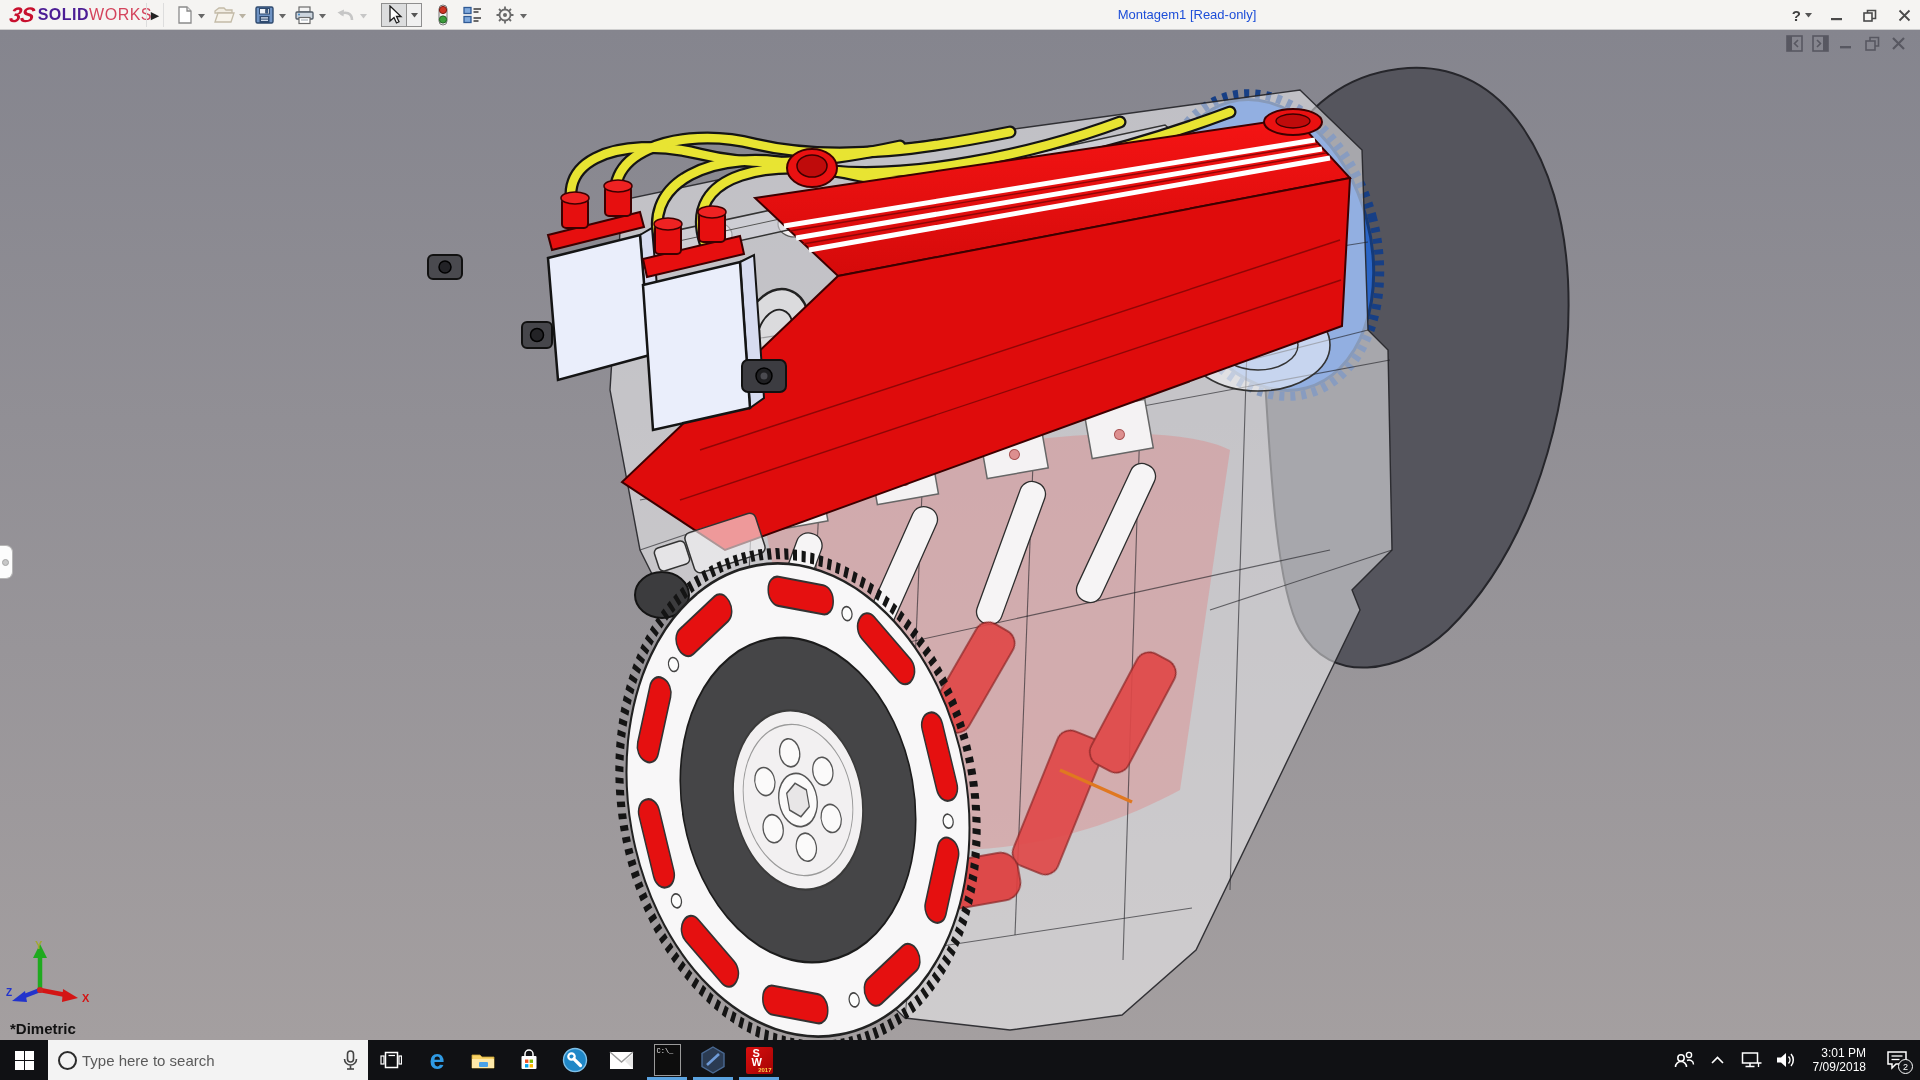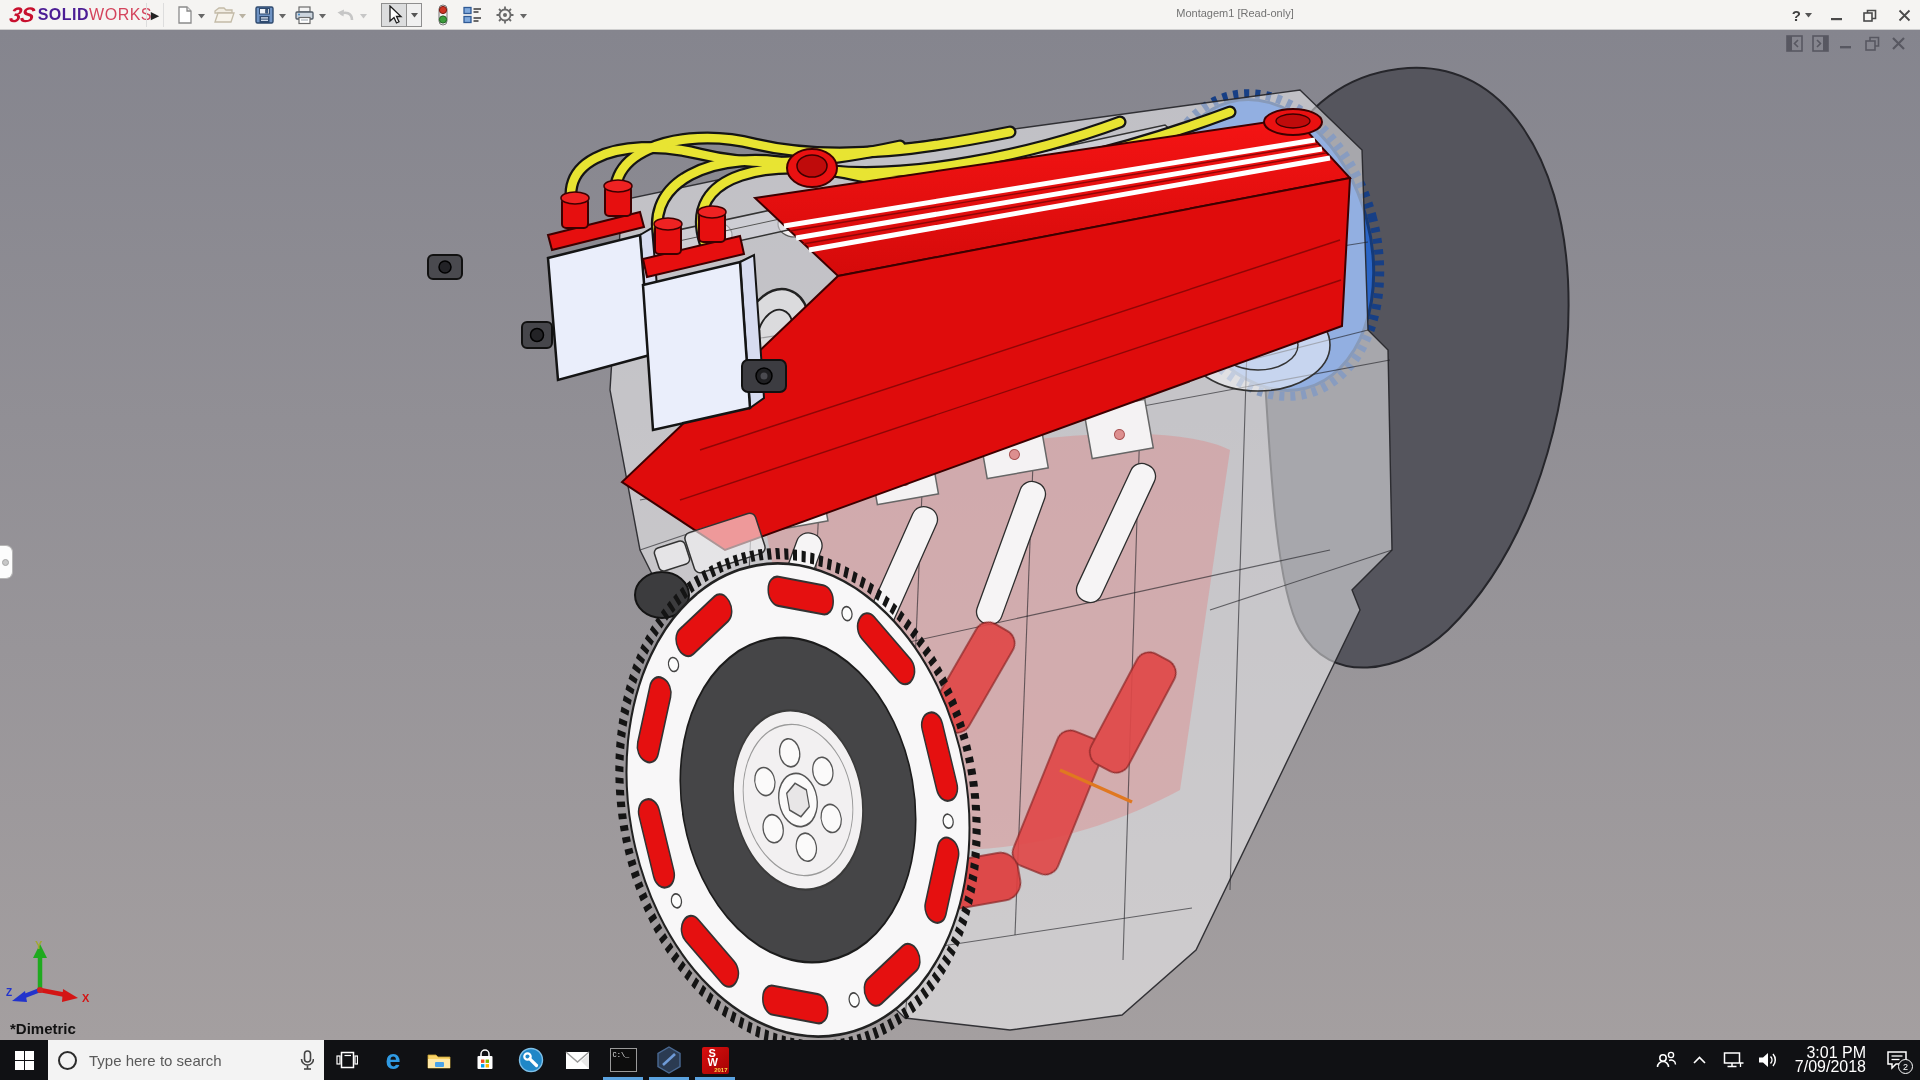--- a/index.html
+++ b/index.html
@@ -27,21 +27,21 @@
     cursor:pointer; background:transparent;
   }
   #quick-toolbar { position:absolute; left:172px; top:0; height:30px; display:flex; align-items:center; }
   .tbtn { height:26px; display:flex; align-items:center; padding:0 2px; }
   .tbtn svg { display:block; }
   .dd { margin:2px 6px 0 2px; }
   .sel-box { border:1px solid #8f8f8f; background:#dcddde; width:26px;height:24px; display:flex;align-items:center;justify-content:center;}
   .sel-dd  { border:1px solid #8f8f8f; border-left:none; background:#f0f0f0; width:15px;height:24px; display:flex;align-items:center;justify-content:center;}
   #doc-title {
     position:absolute; left:1187px; top:7px; transform:translateX(-50%);
-    font-size:11px; color:#737373; white-space:nowrap;margin-left:48px;
+    font-size:13px; color:#1d4ed8; white-space:nowrap;
   }
   #win-controls { position:absolute; right:6px; top:0; height:30px; display:flex; align-items:center; gap:14px; }
   .wc { display:flex; align-items:center; justify-content:center; width:20px; height:22px; color:#3f3f3f; font-size:14px; cursor:pointer;}
   .help-grp { display:flex; align-items:center; gap:4px; cursor:pointer; color:#3f3f3f; font-size:15px; font-weight:bold;}
 
   
   #viewport { position:absolute; left:0; top:30px; width:1920px; height:1010px; }
   #scene { position:absolute; left:0; top:0; }
   #child-controls { position:absolute; left:1786px; top:5px; display:flex; gap:9px; opacity:.62; }
   .cc { width:17px; height:17px; cursor:pointer; }
@@ -51,36 +51,36 @@
     border-radius:0 7px 7px 0; cursor:pointer;
   }
   #left-handle .dot { position:absolute; left:2px; top:13px; width:7px; height:7px; border-radius:50%; background:#c7c7c7; border:1px solid #a5a5a5;}
   #triad { position:absolute; left:6px; top:908px; }
   #view-label { position:absolute; left:10px; top:990px; font-size:15px; font-weight:bold; color:#111; }
 
   
   #taskbar { position:absolute; left:0; top:1040px; width:1920px; height:40px; background:#101114; display:flex; align-items:stretch; }
   #start-btn { width:48px; display:flex; align-items:center; justify-content:center; cursor:pointer; }
   #search-box {
-    width:276px; background:#f3f3f3; display:flex; align-items:center; padding:0 10px; gap:10px;
+    width:320px; background:#f3f3f3; display:flex; align-items:center; padding:0 10px; gap:3px;
   }
   #search-box .cortana-ring { width:19px; height:19px; border:2.5px solid #2b2b2b; border-radius:50%; flex:none;}
   #search-input { flex:1; border:none; outline:none; background:transparent; font-size:15px; color:#444; font-family:"Liberation Sans",sans-serif;}
   #search-input::placeholder { color:#5a5a5a; }
   .tb-icon { width:46px; display:flex; align-items:center; justify-content:center; position:relative; cursor:pointer; }
   .tb-icon .runline { position:absolute; left:3px; bottom:0; width:40px; height:3px; background:#5ba3e0; }
   .edge-e { color:#2f9ae3; font-weight:bold; font-size:27px; line-height:1; }
-  .cmd-box { width:27px; height:24px; background:#0d0d0d; border:1px solid #9a9a9a; color:#e8e8e8; font-size:7px; font-family:"Liberation Mono","DejaVu Sans Mono",monospace; padding:2px 0 0 2px; }
+  .cmd-box { width:27px; height:32px; background:#0d0d0d; border:1px solid #9a9a9a; color:#e8e8e8; font-size:7px; font-family:"Liberation Mono","DejaVu Sans Mono",monospace; padding:2px 0 0 2px; }
   .sw-box { width:27px; height:27px; background:linear-gradient(135deg,#d90f0f,#a50303); border-radius:2px; position:relative; color:#fff; }
   .sw-box .s { position:absolute; top:0px; left:7px; font-weight:bold; font-size:11px; }
   .sw-box .w { position:absolute; top:9px; left:6px; font-weight:bold; font-size:11px; }
   .sw-box .year { position:absolute; bottom:1px; right:1px; font-size:6px; color:#ffd24a; font-weight:bold; }
   #tray { margin-left:auto; display:flex; align-items:center; gap:8px; padding-right:6px; }
   .tray-btn { display:flex; align-items:center; justify-content:center; width:26px; height:40px; cursor:pointer; }
-  #clock { text-align:right; color:#fff; font-size:16px; line-height:14px; padding:0 6px; cursor:default; }
+  #clock { text-align:right; color:#fff; font-size:12px; line-height:14px; padding:0 6px; cursor:default; }
   #action-center { position:relative; width:34px; }
   #action-center .badge {
     position:absolute; right:1px; bottom:6px; width:15px; height:15px; border-radius:50%;
     background:#14161a; border:1.5px solid #fff; color:#fff; font-size:9px; display:flex; align-items:center; justify-content:center;
   }
 </style>
 </head>
 <body>
 
 <div id="app">

